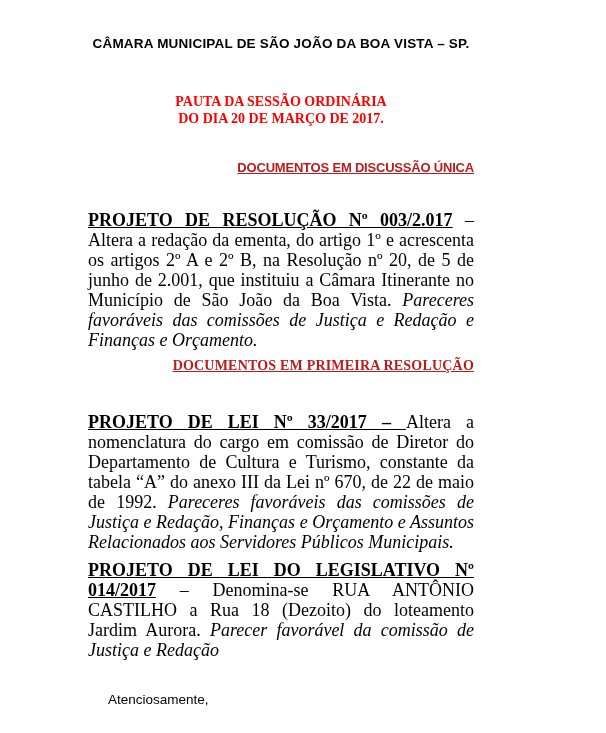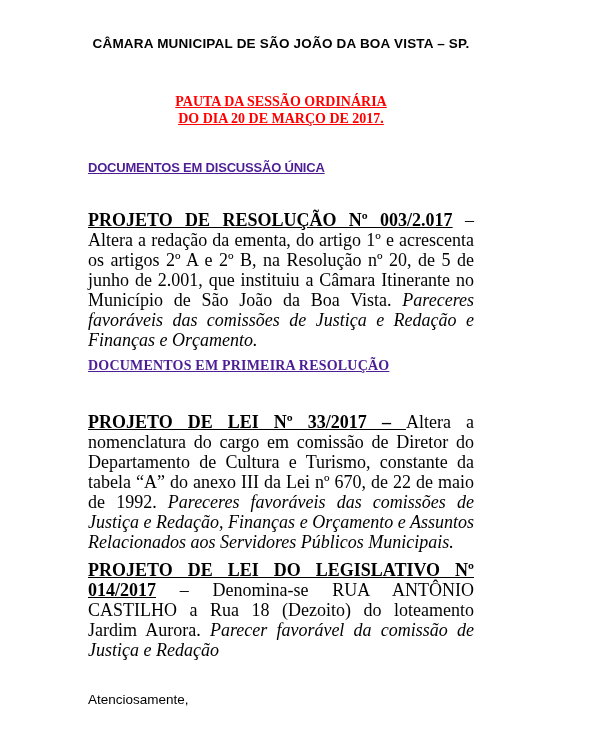--- a/index.html
+++ b/index.html
@@ -27,27 +27,26 @@
   }
   
   .session-title {
     margin-top: 42px;
     text-align: center;
     font-family: "Liberation Serif", "DejaVu Serif", serif;
     font-weight: bold;
     font-size: 14px;
     line-height: 17px;
     color: #ff0000;
-    text-decoration: underline;
   }
   
   .section-heading {
-    text-align: left;
+    text-align: right;
     font-weight: bold;
-    color: #4c1d95;
+    color: #b91c1c;
     text-decoration: underline;
   }
   .section-heading.sans {
     margin-top: 33px;
     font-family: "Liberation Sans", "DejaVu Sans", sans-serif;
     font-size: 13px;
     letter-spacing: -0.2px;
   }
   .section-heading.serif {
     margin-top: 8px;
@@ -73,20 +72,21 @@
   }
   .mt-35 { margin-top: 35px; }
   .mt-38 { margin-top: 38px; }
   .mt-8  { margin-top: 8px; }
   
   .salutation {
     margin-top: 32px;
     font-family: "Liberation Sans", "DejaVu Sans", sans-serif;
     font-size: 13.5px;
     color: #000000;
+    margin-left: 20px;
   }
   .signer {
     margin-top: 55px;
     font-family: "Liberation Sans", "DejaVu Sans", sans-serif;
     font-weight: bold;
     font-size: 13.5px;
     line-height: 18px;
     color: #000000;
   }
 </style>

